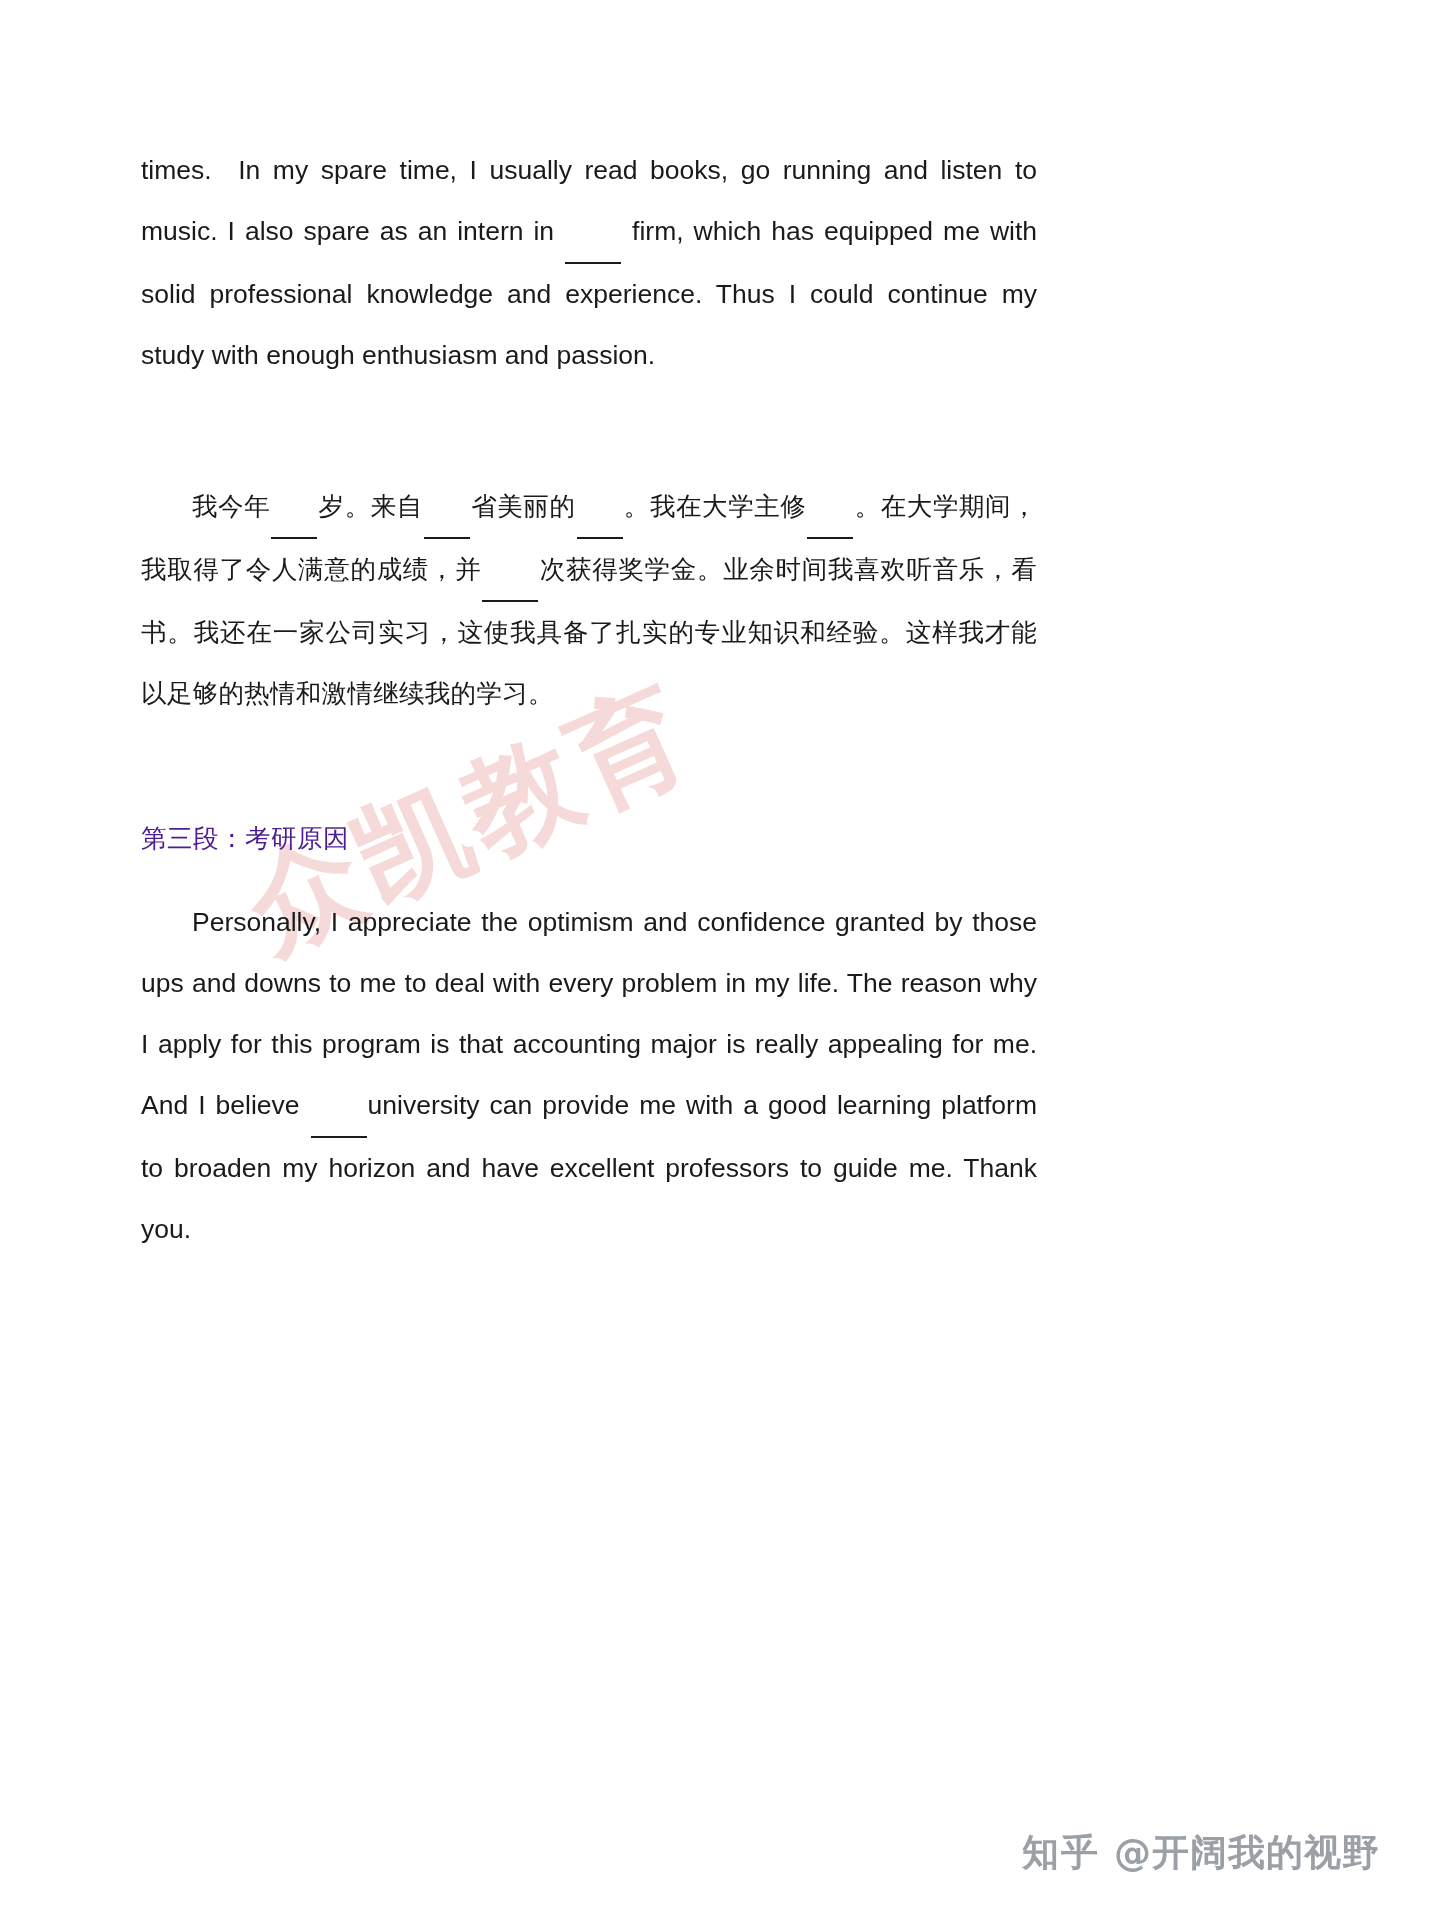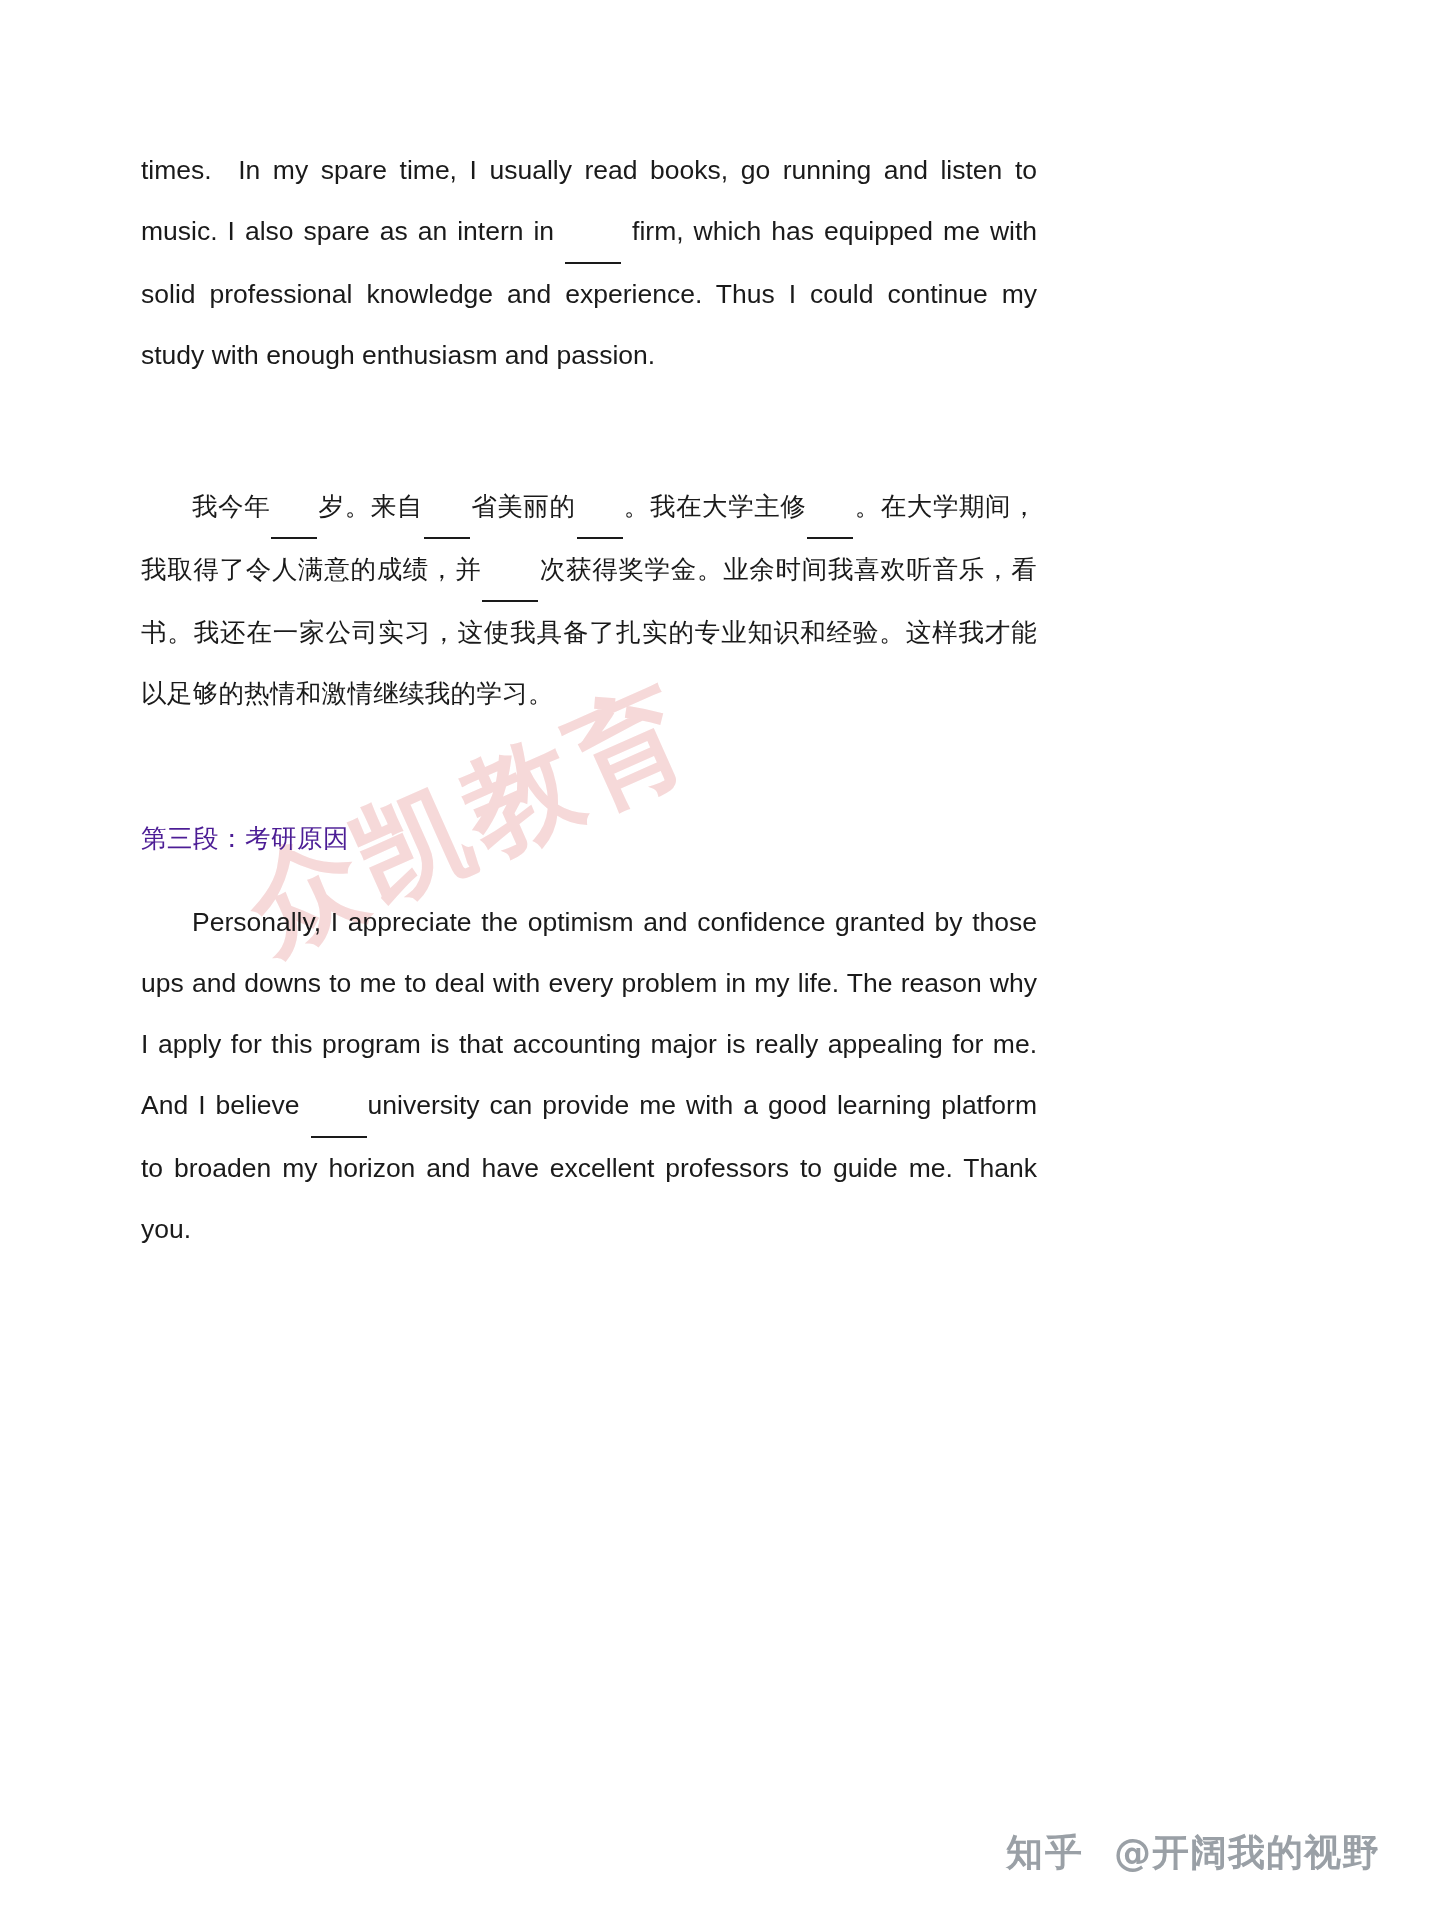--- a/index.html
+++ b/index.html
@@ -89,21 +89,21 @@
     letter-spacing: 0.5px;
   }
 
   
   .footer-brand {
     position: absolute;
     right: 60px;
     bottom: 42px;
     display: flex;
     align-items: flex-start;
-    gap: 30px;
+    gap: 14px;
     z-index: 3;
   }
   .footer-brand .zhihu-mark {
     font-family: "DejaVu Sans", sans-serif;
     font-size: 37px;
     font-weight: 700;
     color: #9aa0a6;
     letter-spacing: 2px;
   }
   .footer-brand .at-handle {

